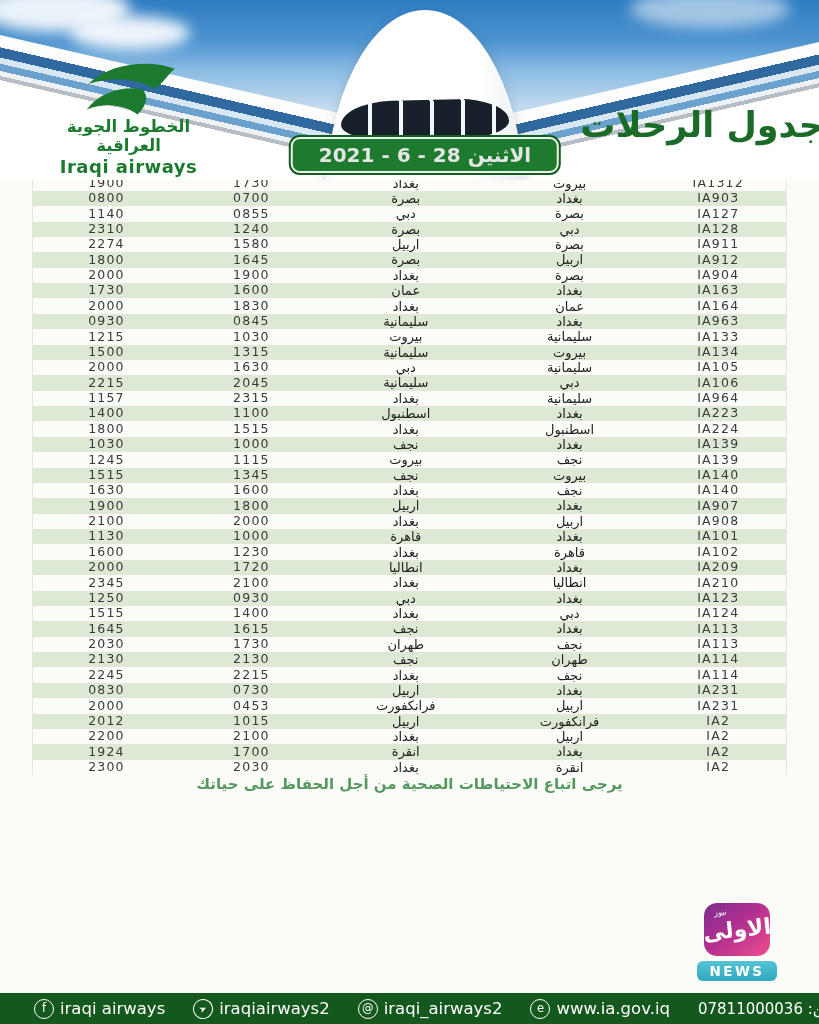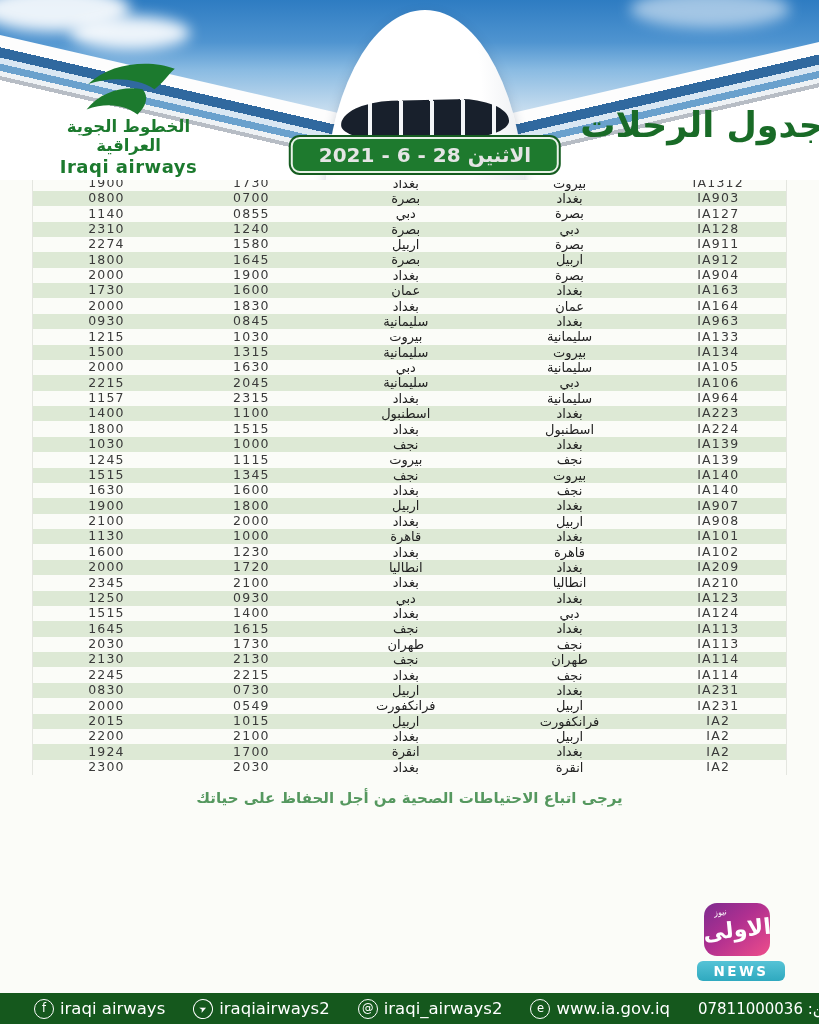--- a/index.html
+++ b/index.html
@@ -51,40 +51,40 @@
         color:#fff;font-size:13.5px;font-weight:bold;overflow:hidden;}
   .hcell{display:flex;align-items:center;justify-content:center;height:100%;}
   .hcell:not(:last-child){border-inline-end:2px solid #fff;}
   .tbody{margin:3px 32px 0;border-left:1px solid #e4e6e0;border-right:1px solid #e4e6e0;}
   .trow{display:grid;grid-template-columns:18% 21.5% 22% 19% 19.5%;direction:rtl;height:15.38px;}
   .trow:nth-child(odd){background:#dde9d5;}
   .cell{display:flex;align-items:center;justify-content:center;
         font-size:13px;color:#222;line-height:1;overflow:hidden;}
   .cell.num{font-size:12.5px;letter-spacing:1.2px;color:#3a3a3a;font-weight:500;}
 
-  .note{margin-top:14px;text-align:center;color:#55985f;font-size:15px;
+  .note{margin-top:0;text-align:center;color:#55985f;font-size:15px;
         font-weight:bold;direction:rtl;}
 
   
   .footer{position:absolute;bottom:0;left:0;right:0;height:31px;background:#15581d;
         display:flex;align-items:center;gap:28px;padding:0 34px;color:#fff;font-size:16.5px;}
   .fitem{display:flex;align-items:center;gap:6px;white-space:nowrap;}
   .circle{width:18px;height:18px;border:1.6px solid #fff;border-radius:50%;
         display:flex;align-items:center;justify-content:center;font-size:11.5px;line-height:1;}
   .tg{transform:rotate(-25deg);font-size:9px;}
   .phone{margin-left:auto;direction:rtl;font-size:15px;white-space:nowrap;}
 
   
   .wm{position:absolute;top:903px;right:42px;width:80px;z-index:9;text-align:center;}
   .wm-sq{width:66px;height:53px;margin:0 auto;position:relative;
         background:linear-gradient(140deg,#7d2b8f 0%,#b03090 45%,#ee4d8b 100%);
         border-radius:13px;display:flex;align-items:center;justify-content:center;}
   .wm-ar{color:#fff;font-size:22px;font-weight:bold;transform:rotate(-6deg);direction:rtl;line-height:1;}
   .wm-small{position:absolute;top:5px;left:10px;color:#fff;font-size:8px;transform:rotate(-6deg);}
-  .wm-news{margin:5px auto 0;width:88px;height:20px;border-radius:6px;
+  .wm-news{margin:5px auto 0;width:80px;height:20px;border-radius:6px;
         background:linear-gradient(180deg,#56c3d6,#2fa9bf);
         color:#fff;font-weight:bold;font-size:13.5px;letter-spacing:2.5px;line-height:20px;}
 </style>
 </head>
 <body>
 
 <div class="page">
 
   <div class="banner">
     <div class="cloud c1"></div>
@@ -415,29 +415,29 @@
         <div class="cell num">IA231</div>
         <div class="cell">بغداد</div>
         <div class="cell">اربيل</div>
         <div class="cell num">0730</div>
         <div class="cell num">0830</div>
       </div>
       <div class="trow">
         <div class="cell num">IA231</div>
         <div class="cell">اربيل</div>
         <div class="cell">فرانكفورت</div>
-        <div class="cell num">0549</div>
+        <div class="cell num">0453</div>
         <div class="cell num">2000</div>
       </div>
       <div class="trow">
         <div class="cell num">IA2</div>
         <div class="cell">فرانكفورت</div>
         <div class="cell">اربيل</div>
         <div class="cell num">1015</div>
-        <div class="cell num">2015</div>
+        <div class="cell num">2012</div>
       </div>
       <div class="trow">
         <div class="cell num">IA2</div>
         <div class="cell">اربيل</div>
         <div class="cell">بغداد</div>
         <div class="cell num">2100</div>
         <div class="cell num">2200</div>
       </div>
       <div class="trow">
         <div class="cell num">IA2</div>

